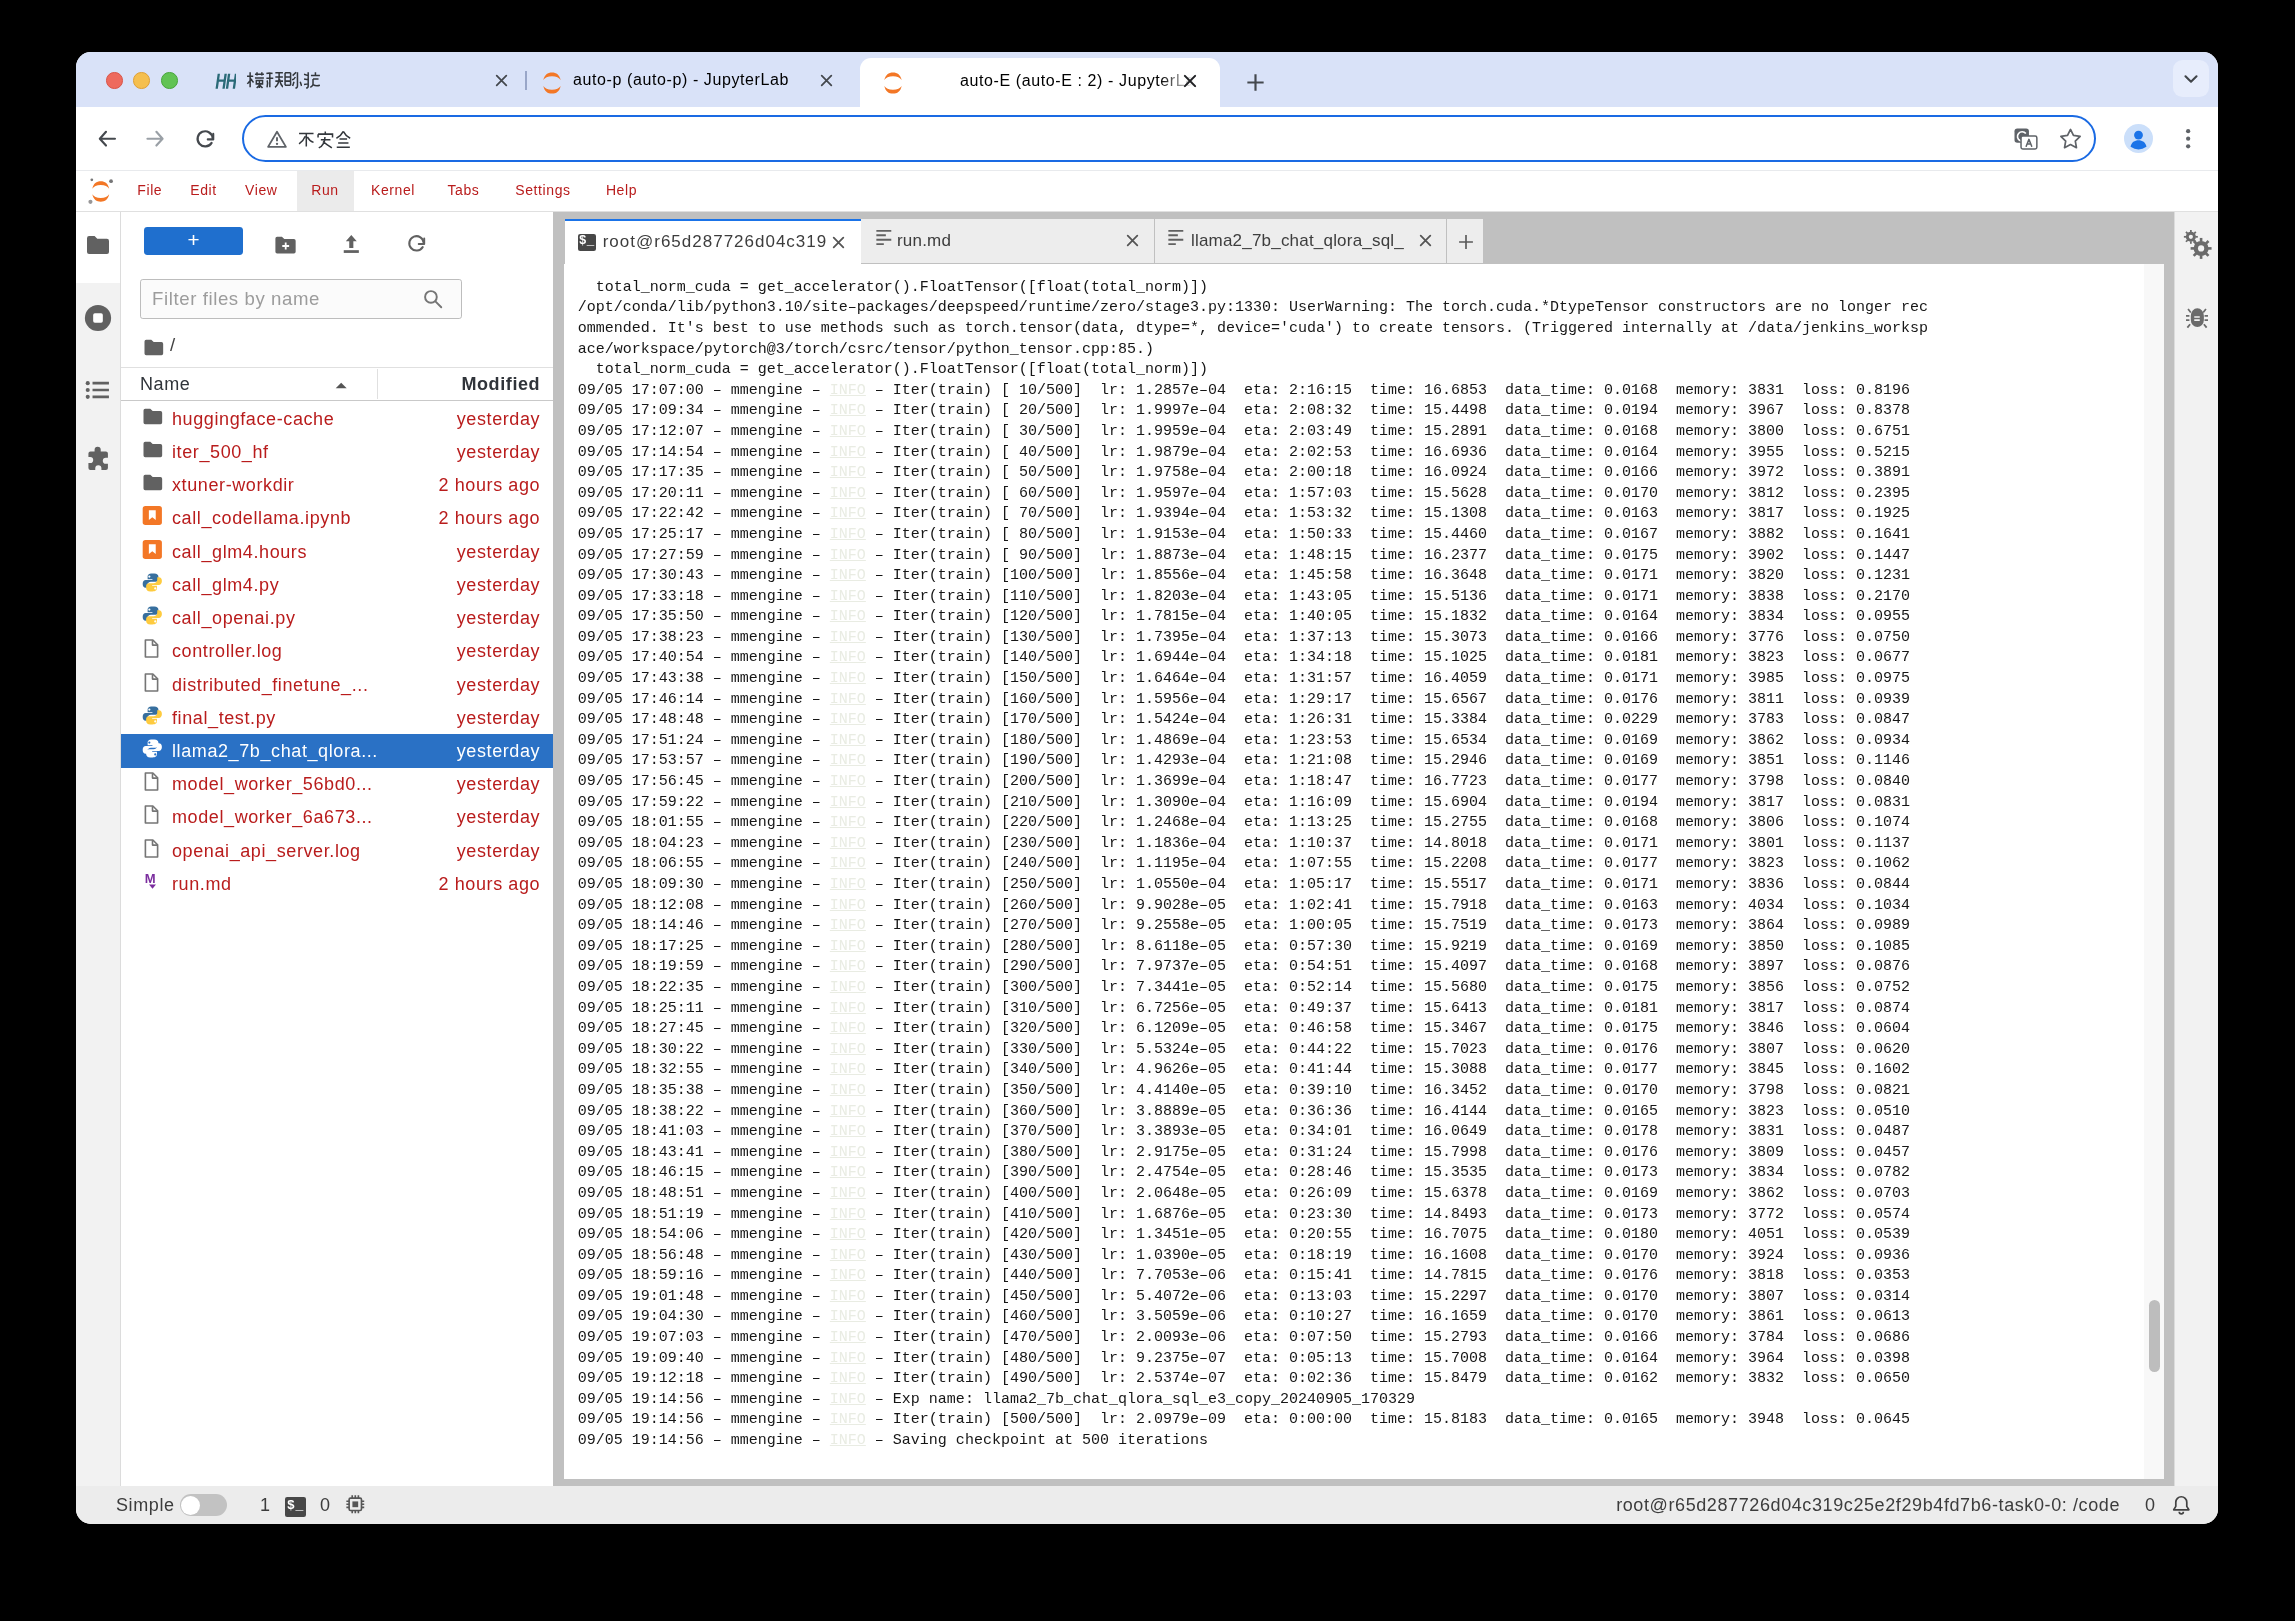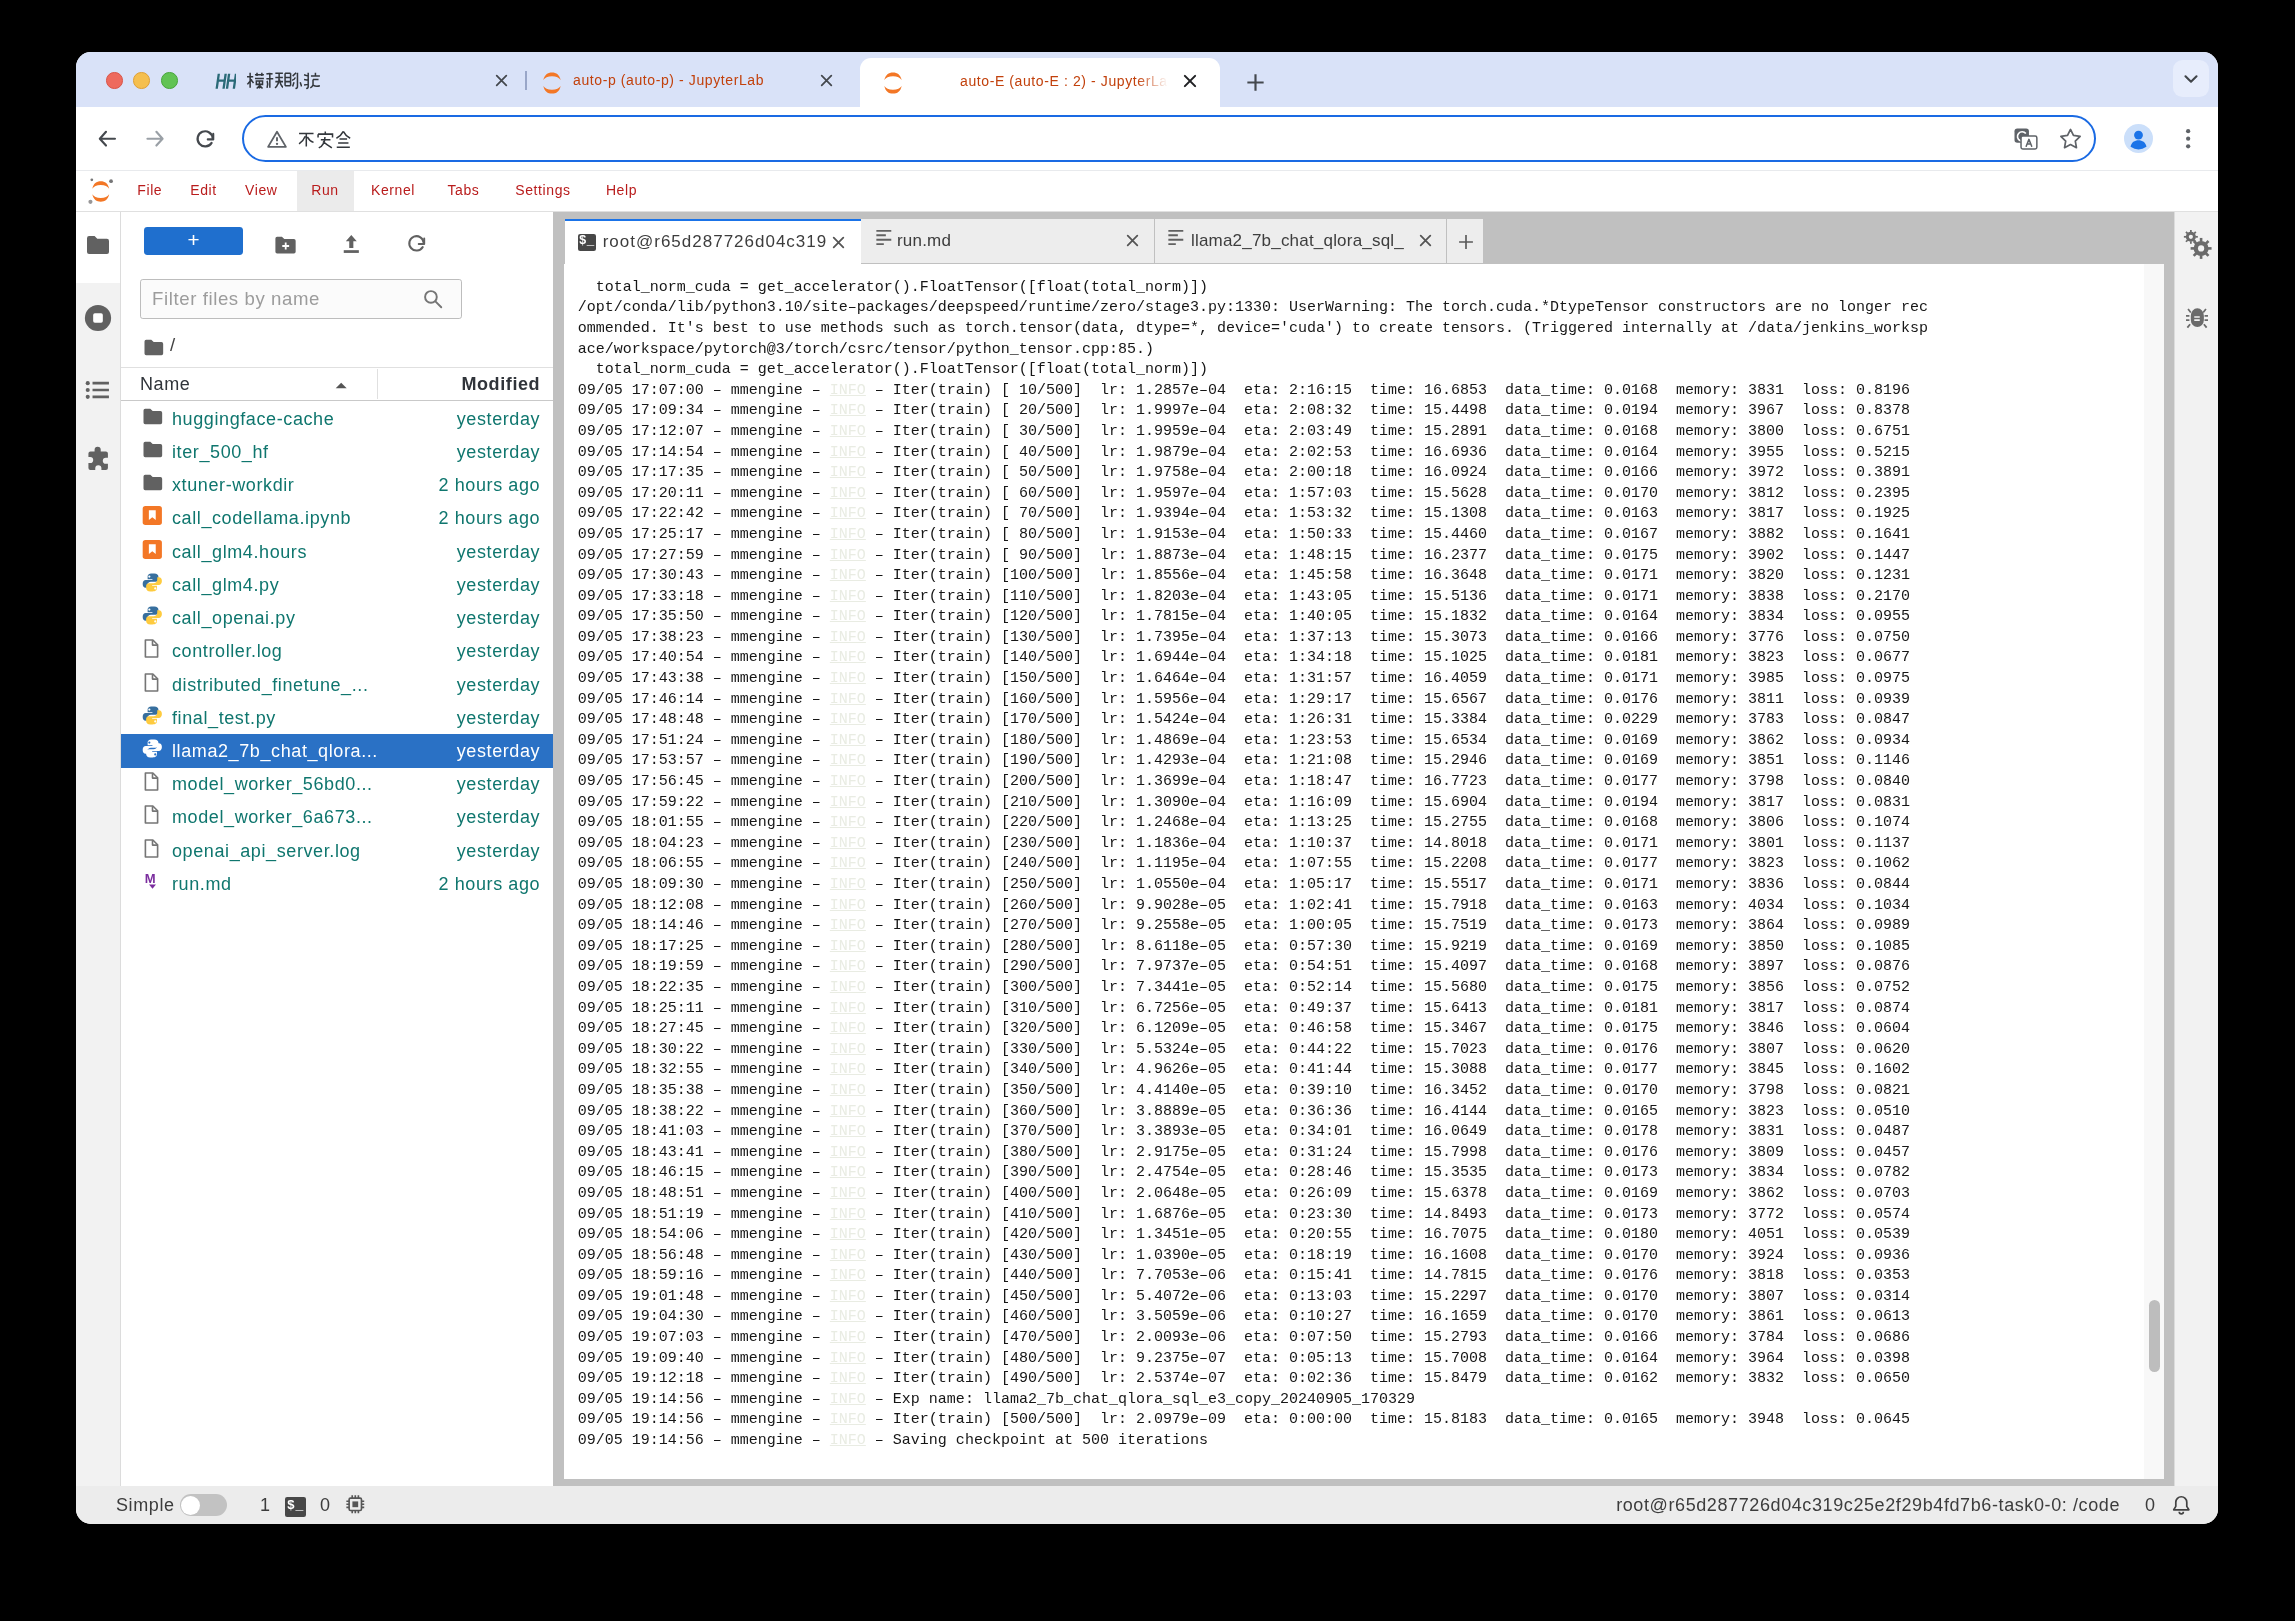--- a/index.html
+++ b/index.html
@@ -4,28 +4,28 @@
 html,body{width:2295px;height:1622px;background:#000;font-family:'Liberation Sans',sans-serif;position:relative;overflow:hidden}
 .abs{position:absolute}
 .win{position:absolute;left:76px;top:52px;width:2142px;height:1472px;border-radius:15px;overflow:hidden;background:#fff;letter-spacing:0.6px}
 .tabstrip{position:absolute;left:0;top:0;width:100%;height:55px;background:#d9e2f8}
 .toolbar{position:absolute;left:0;top:55px;width:100%;height:64px;background:#fff;border-bottom:1.4px solid #e8eaed}
 .jmenu{position:absolute;left:0;top:119px;width:100%;height:41px;background:#fff;border-bottom:1.4px solid #e0e0e0}
 .jbody{position:absolute;left:0;top:160px;width:100%;height:1274px;background:#fff}
 .statusbar{position:absolute;left:0;top:1434px;width:100%;height:38px;background:#ececec;font-size:18px;color:#3c3c3c}
 .t1{font-size:18px;color:#24282e}
 .circ{position:absolute;border-radius:50%}
-.tabtitle{position:absolute;top:50%;transform:translateY(-50%);font-size:14px;letter-spacing:0.6px;color:#c2410c;white-space:nowrap}
+.tabtitle{position:absolute;top:50%;transform:translateY(-50%);font-size:16px;letter-spacing:0.6px;color:#000000;white-space:nowrap}
 .capsule{position:absolute;left:166px;top:8.3px;width:1854px;height:47px;border:2.1px solid #1a6ae3;border-radius:24px;background:#fff}
 .mitem{position:absolute;top:0;height:39px;line-height:39px;font-size:14px;color:#b91c1c}
 .leftbar{position:absolute;left:0;top:0;width:45px;height:100%;background:#f2f2f2;border-right:1.4px solid #dcdcdc}
 .sidebar{position:absolute;left:45px;top:0;width:433px;height:100%;background:#fff}
 .dock{position:absolute;left:477px;top:0;width:1621px;height:100%;background:#c0c0c0}
 .rightbar{position:absolute;left:2098px;top:0;width:44px;height:100%;background:#f2f2f2;border-left:1.4px solid #dcdcdc}
-.frow{position:absolute;left:0;width:100%;height:34px;font-size:18px;color:#0f766e}
+.frow{position:absolute;left:0;width:100%;height:34px;font-size:18px;color:#b91c1c}
 .frow .nm{position:absolute;left:51px;top:50%;transform:translateY(-50%);white-space:nowrap}
 .frow .md{position:absolute;right:13.8px;top:50%;transform:translateY(-50%)}
 .frow .ic{position:absolute;left:20.6px;top:50%;transform:translateY(-50%)}
 .dtab{position:absolute;top:6.9px;height:45px;font-size:17px;letter-spacing:0.2px;color:#3d3d3d}
 .term{position:absolute;left:11px;top:52px;width:1600px;height:1215px;background:#fff}
 pre.log{position:absolute;left:13.8px;top:13.8px;font-family:Liberation Mono, monospace;font-size:15px;line-height:20.6px;color:#161616;letter-spacing:0px}
 .inf{color:#e9ece3;text-decoration:underline}
 </style></head>
 <body>
 <div class="win">

